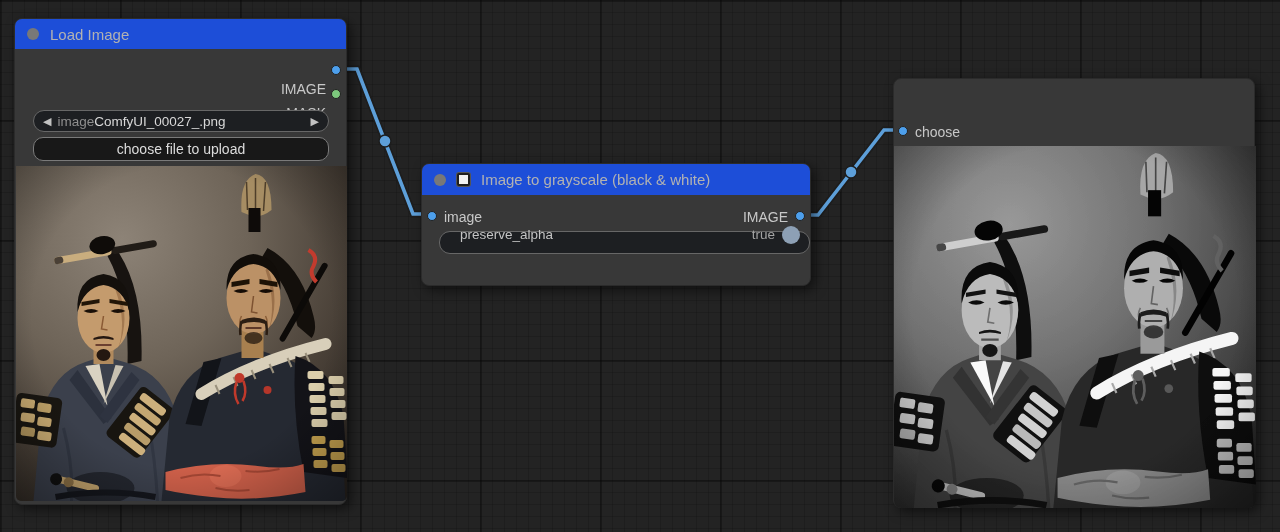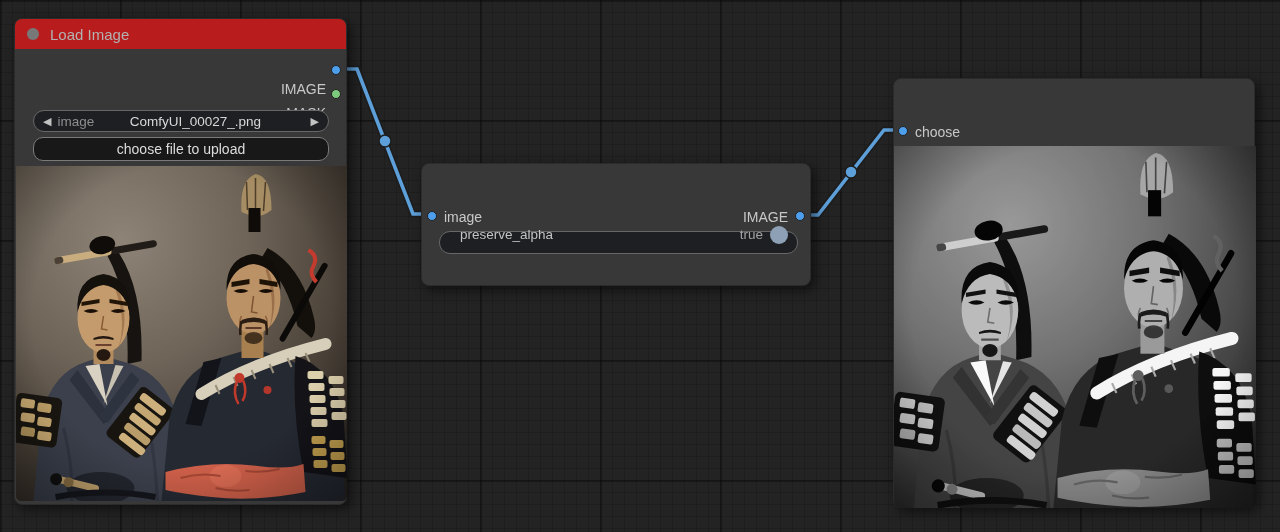--- a/index.html
+++ b/index.html
@@ -18,21 +18,21 @@
   .node {
     position:absolute;
     background:#383838;
     border:1px solid #2b2b2b;
     border-radius:8px;
     box-shadow:4px 4px 12px rgba(0,0,0,0.55);
     z-index:2;
   }
   .node-title {
     height:30px;
-    background:#b91c1c;
+    background:#1d4ed8;
     border-radius:7px 7px 0 0;
     display:flex;
     align-items:center;
     gap:11px;
     padding:0 12px;
     color:#b2b2b2;
     font-size:15px;
     white-space:nowrap;
   }
   .collapse-dot {
@@ -59,21 +59,21 @@
     border:1px solid #676767;
     border-radius:11px;
     display:flex;
     align-items:center;
     padding:0 9px;
     font-size:13.5px;
     color:#d4d4d4;
   }
   .combo-arrow { color:#c2c2c2; font-size:11px; cursor:pointer; }
   .combo-label { color:#8e8e8e; margin-left:6px; }
-  .combo-value { flex:1; text-align:center; color:#d8d8d8; padding-right:14px; }
+  .combo-value { flex:1; text-align:left; color:#d8d8d8; padding-right:14px; }
   .widget-button {
     position:absolute;
     height:24px;
     background:#181818;
     border:1px solid #7a7a7a;
     color:#dcdcdc;
     font-size:14px;
     display:flex; align-items:center; justify-content:center;
     cursor:pointer;
   }
@@ -249,26 +249,31 @@
   <div class="widget-button" style="top:118px; left:18px; right:17px;border-radius:10px;">choose file to upload</div>
 
   <div class="node-image" style="top:147px; left:1px; width:331px; height:335px; border-radius:0 0 5px 5px;">
     <svg viewBox="0 0 332 335" preserveAspectRatio="xMidYMid slice">
         <use href="#samurai"></use>
       </svg>
   </div>
 </div>
 
 <div class="node" style="left:421px; top:163px; width:390px; height:123px;">
+  <div class="node-title" style="height:31px;">
+    <span class="collapse-dot"></span>
+    <span class="node-badge"></span>
+    <span>Image to grayscale (black &amp; white)</span>
+  </div>
   <span class="slot-dot dot-blue" style="top:47px; left:5px;"></span>
   <div class="slot" style="top:45px; left:22px;">image</div>
   <div class="slot" style="top:45px; right:22px;">IMAGE</div>
   <span class="slot-dot dot-blue" style="top:47px; right:5px;"></span>
 
-  <div class="widget-pill" style="top:67px; left:17px; right:12px; height:23px; padding:0 12px 16px 20px;">
+  <div class="widget-pill" style="top:67px; left:17px; right:0; height:23px; padding:0 12px 16px 20px;">
     <span class="pill-label">preserve_alpha</span>
     <span class="pill-value">true</span>
     <span class="toggle-knob"></span>
   </div>
 </div>
 
 <div class="node" style="left:893px; top:78px; width:362px; height:430px;">
   <span class="slot-dot dot-blue" style="top:47px; left:4px;"></span>
   <div class="slot" style="top:45px; left:21px;">choose</div>
 

